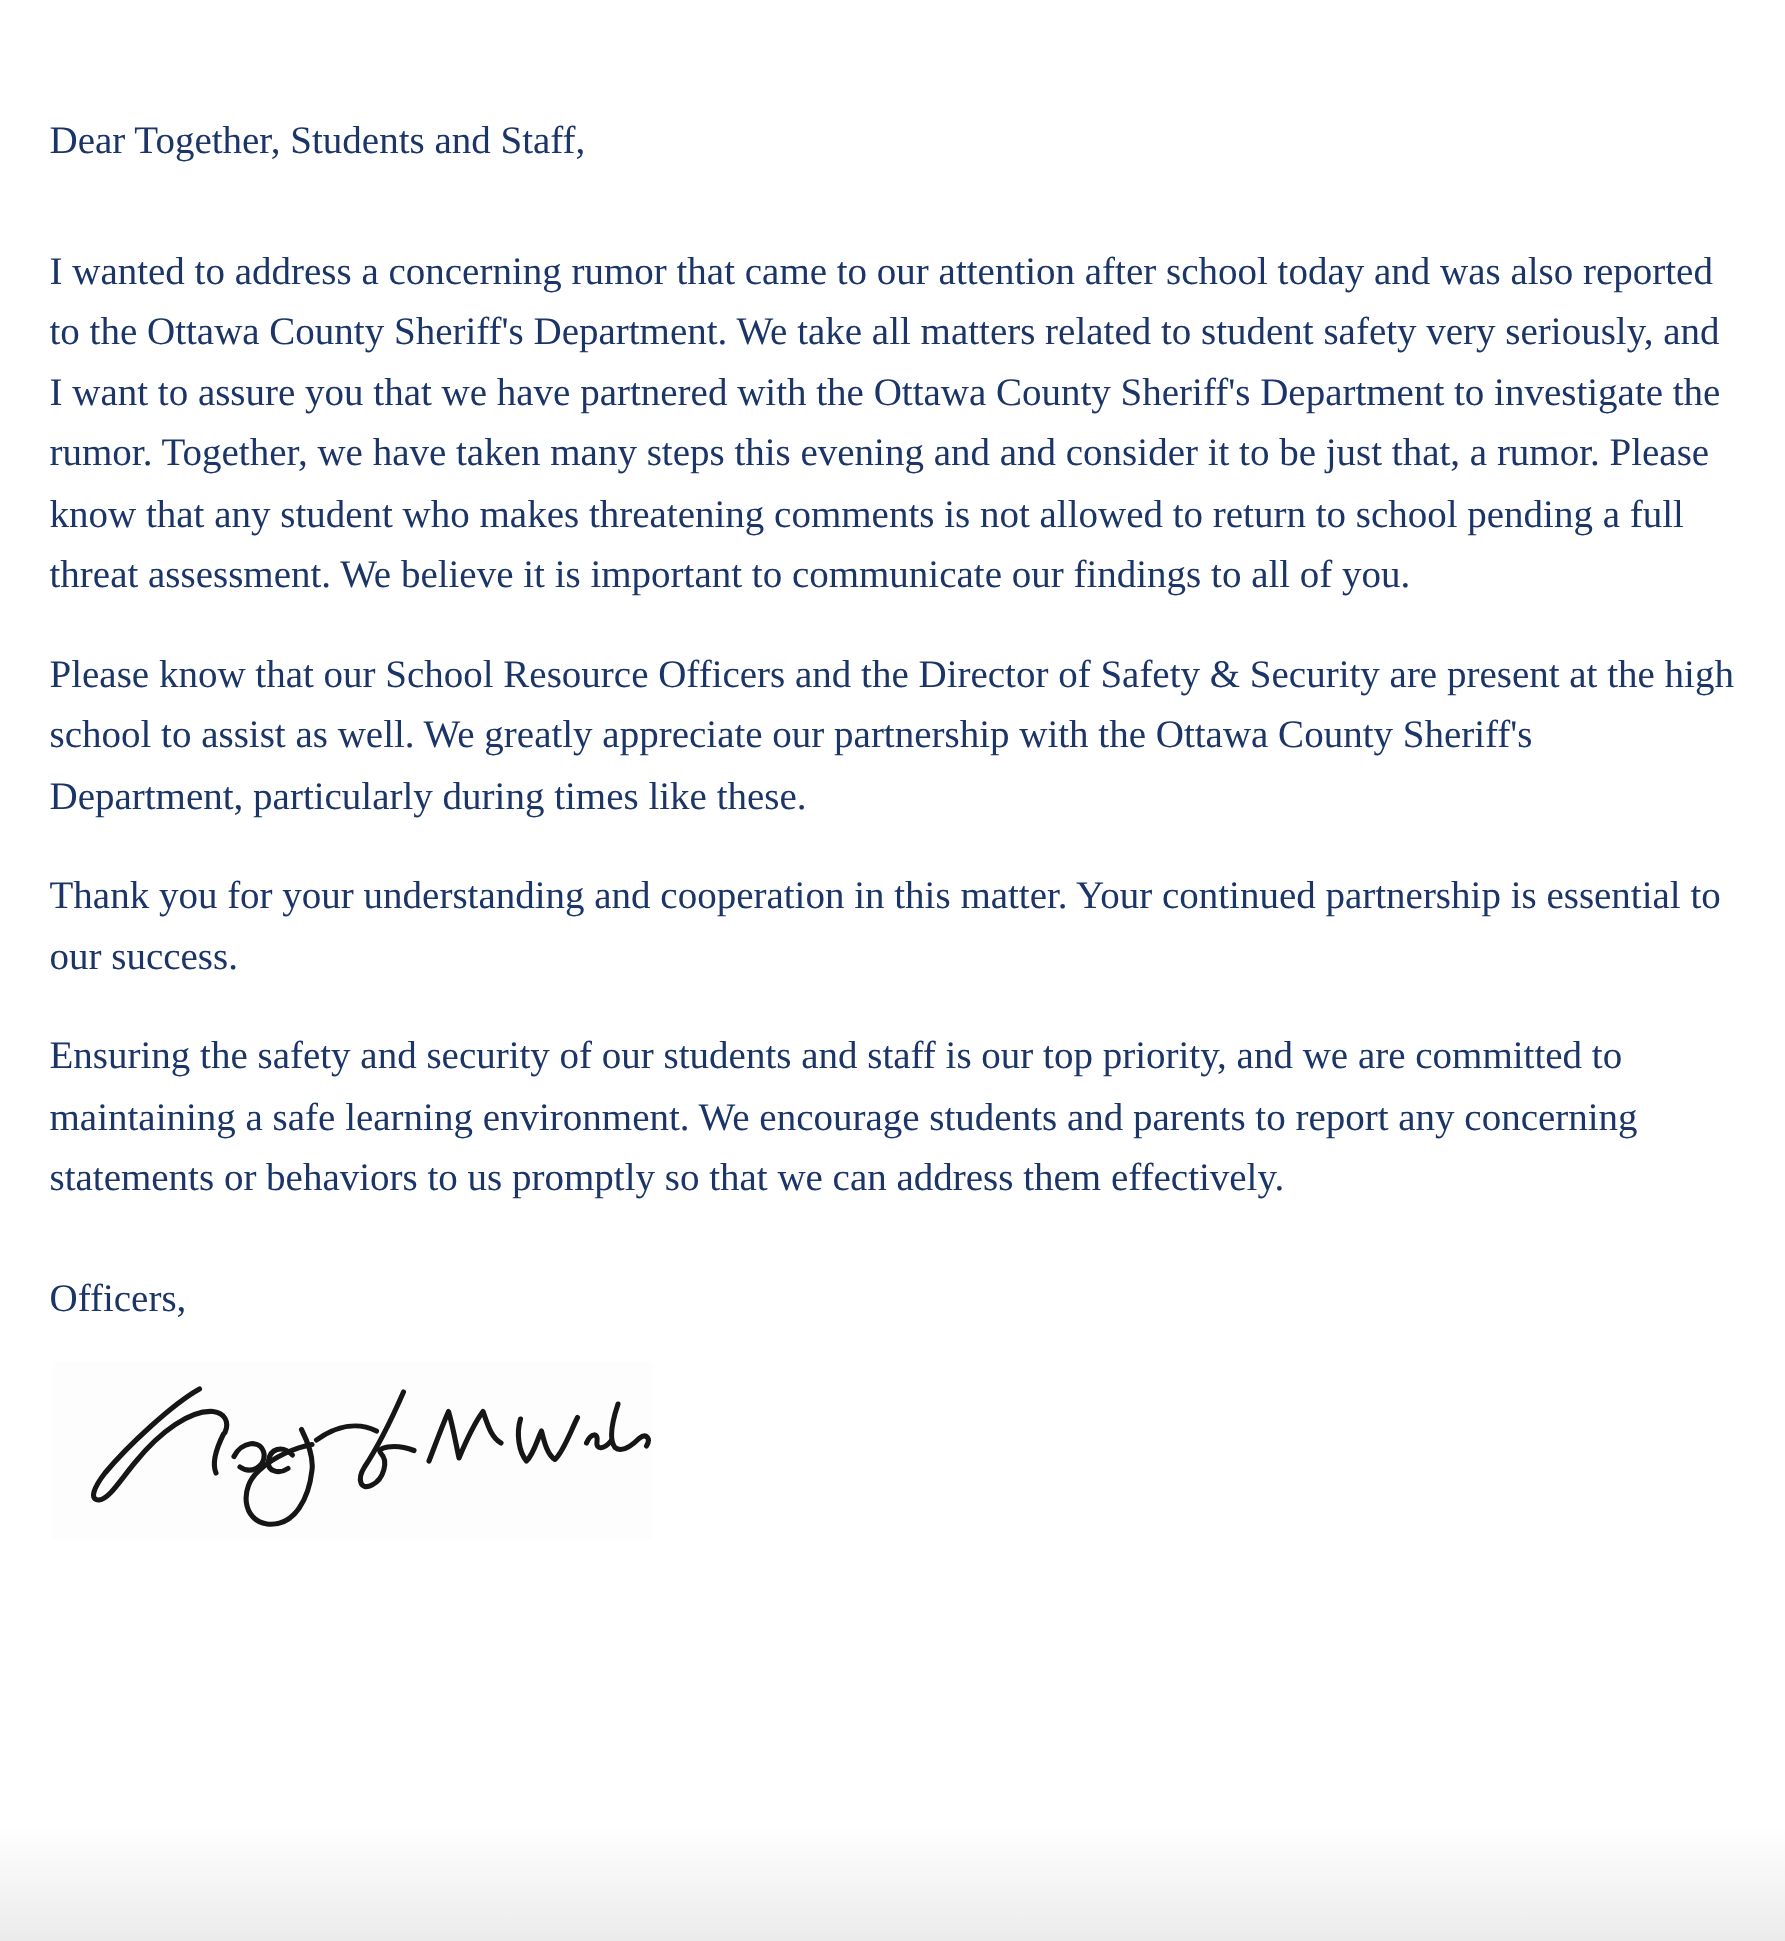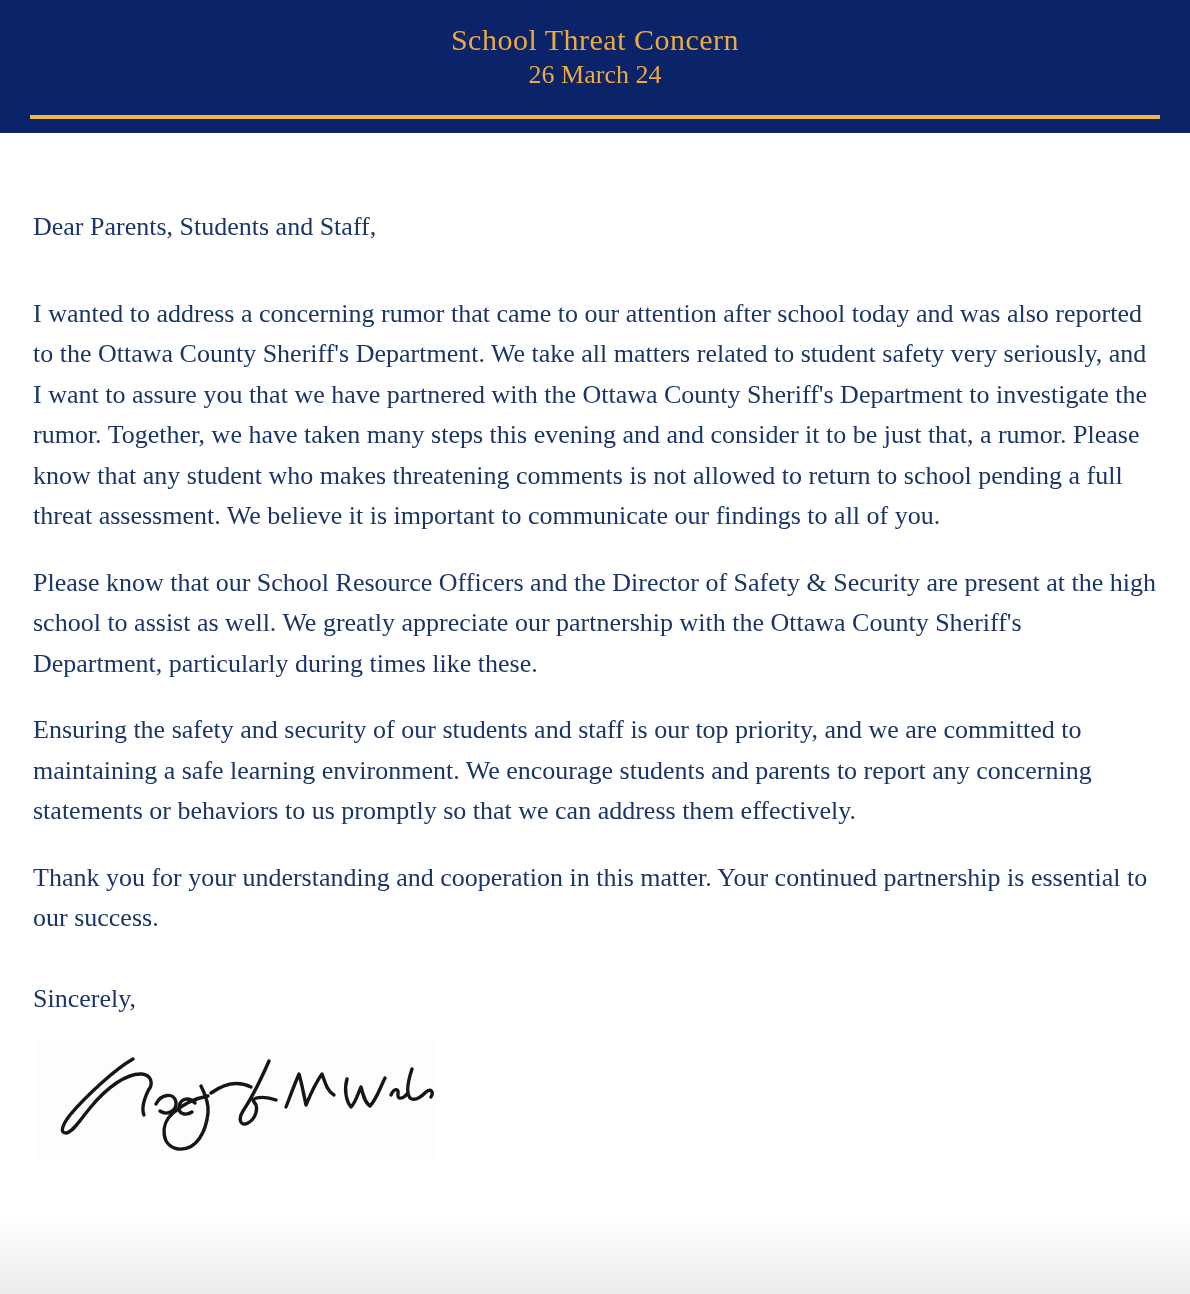--- a/index.html
+++ b/index.html
@@ -70,39 +70,34 @@
     stroke-linejoin: round;
   }
 
   .signoff { margin-top: 16px; }
 </style>
 </head>
 <body>
 
 <div class="page">
 
-  <header class="banner">
-    <h1 class="banner-title">School Threat Concern</h1>
-    <div class="banner-date">26 March 24</div>
-    <hr class="banner-rule">
-  </header>
 
   <main class="letter">
 
-    <p class="greeting">Dear Parents, Students and Staff,</p>
+    <p class="greeting">Dear Together, Students and Staff,</p>
 
     <p class="para">I wanted to address a concerning rumor that came to our attention after school today and was also reported to the Ottawa County Sheriff's Department. We take all matters related to student safety very seriously, and I want to assure you that we have partnered with the Ottawa County Sheriff's Department to investigate the rumor. Together, we have taken many steps this evening and and consider it to be just that, a rumor. Please know that any student who makes threatening comments is not allowed to return to school pending a full threat assessment. We believe it is important to communicate our findings to all of you.</p>
 
     <p class="para">Please know that our School Resource Officers and the Director of Safety &amp; Security are present at the high school to assist as well. We greatly appreciate our partnership with the Ottawa County Sheriff's Department, particularly during times like these.</p>
 
+    <p class="para">Thank you for your understanding and cooperation in this matter. Your continued partnership is essential to our success.</p>
+
     <p class="para">Ensuring the safety and security of our students and staff is our top priority, and we are committed to maintaining a safe learning environment. We encourage students and parents to report any concerning statements or behaviors to us promptly so that we can address them effectively.</p>
 
-    <p class="para">Thank you for your understanding and cooperation in this matter. Your continued partnership is essential to our success.</p>
-
-    <p class="closing">Sincerely,</p>
+    <p class="closing">Officers,</p>
 
     <div class="signature-wrap" role="img" aria-label="Tracy LN Wilson">
       <svg viewBox="0 0 400 118" xmlns="http://www.w3.org/2000/svg">
 
         <path d="M 98 18 C 80 28 50 56 35 74 C 28 83 24 92 31 92 C 38 91 45 79 55 67 C 72 46 92 32 107 33 C 115 34 118 40 115 47"></path>
 
         <path d="M 114 48 C 109 58 106 67 109 74"></path>
 
         <path d="M 121 63 C 126 53 139 51 141 61 C 142 70 132 75 125 70"></path>
 

